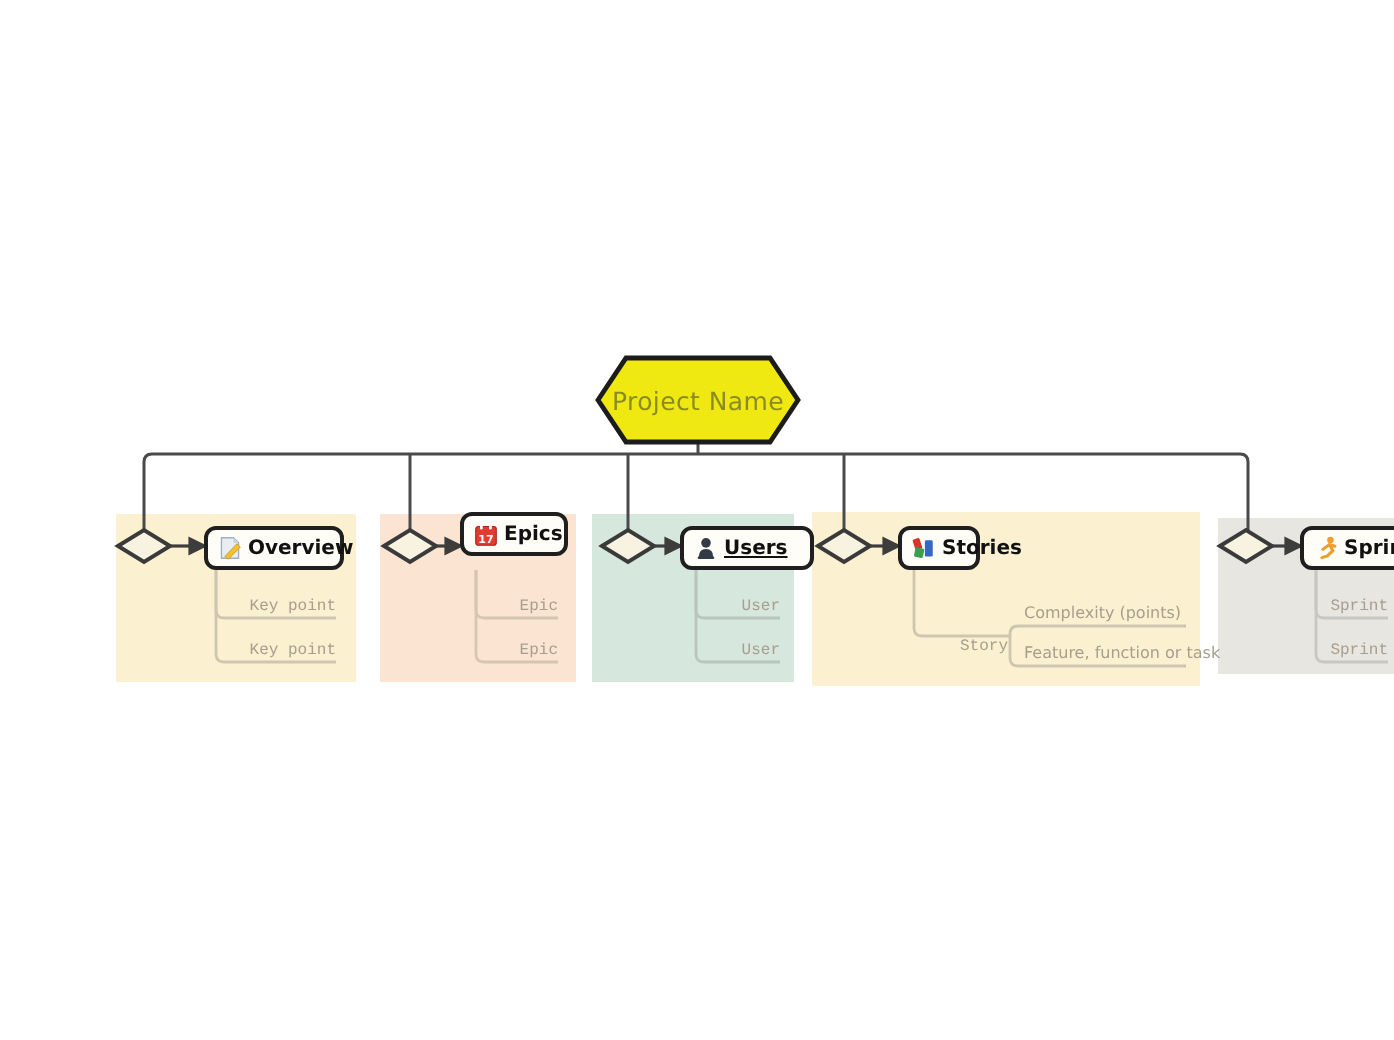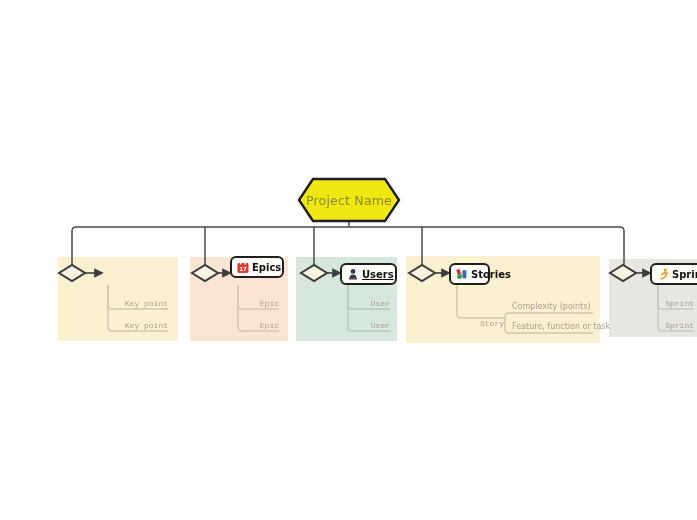--- a/index.html
+++ b/index.html
@@ -16,21 +16,21 @@
 
   .node{
     position:absolute;height:22px;box-sizing:border-box;
     background:#FEFDF7;border:2px solid #1F1F1F;border-radius:6px;
     display:flex;align-items:center;gap:3px;padding:0 5px;
     font-weight:bold;font-size:10px;color:#111;white-space:nowrap;
   }
   .node .icon{display:flex;align-items:center;flex:0 0 auto;}
   .node-overview{left:102px;top:263px;width:70px;}
   .node-epics{left:230px;top:256px;width:54px;}
-  .node-users{left:340px;top:263px;width:57px;text-decoration:underline;}
+  .node-users{left:340px;top:263px;width:67px;text-decoration:underline;}
   .node-stories{left:449px;top:263px;width:41px;}
   .node-sprints{left:650px;top:263px;width:62px;}
 
   .child-label{
     position:absolute;font-size:8px;color:#A79E8E;white-space:nowrap;
     line-height:9px;height:9px;
   }
   .center{text-align:right;font-family:Liberation Mono, monospace;}
 </style>
 </head>
@@ -106,20 +106,30 @@
       </g>
       <g stroke="#C8C7C1">
         <path d="M658,285 V305 Q658,309 662,309 H694"></path>
         <path d="M658,285 V327 Q658,331 662,331 H694"></path>
       </g>
     </g>
   </svg>
 
   <div class="root-label">Project Name</div>
 
+  <div class="node node-overview">
+    <span class="icon">
+      <svg width="12" height="12" viewBox="0 0 14 14">
+        <path d="M2,1 h7 l3,3 v9 h-10 z" fill="#E8EDF2" stroke="#9FB0C0" stroke-width="0.8"></path>
+        <path d="M9,1 l3,3 h-3 z" fill="#C6D2DD"></path>
+        <path d="M4,12 L11,4.5 L13,6.5 L6,13.5 z" fill="#F2C12E" stroke="#C79A20" stroke-width="0.5"></path>
+      </svg>
+    </span>
+    <span>Overview</span>
+  </div>
 
   <div class="node node-epics">
     <span class="icon">
       <svg width="12" height="13" viewBox="0 0 14 14">
         <rect x="1" y="2" width="12" height="11" rx="1.5" fill="#E23B30" stroke="#A32219" stroke-width="0.6"></rect>
         <rect x="3.5" y="0.8" width="1.6" height="3" rx="0.8" fill="#FFFFFF"></rect>
         <rect x="8.8" y="0.8" width="1.6" height="3" rx="0.8" fill="#FFFFFF"></rect>
         <text x="7" y="11.4" font-size="6.5" font-weight="bold" fill="#FFFFFF" text-anchor="middle" font-family="DejaVu Sans, sans-serif">17</text>
       </svg>
     </span>

